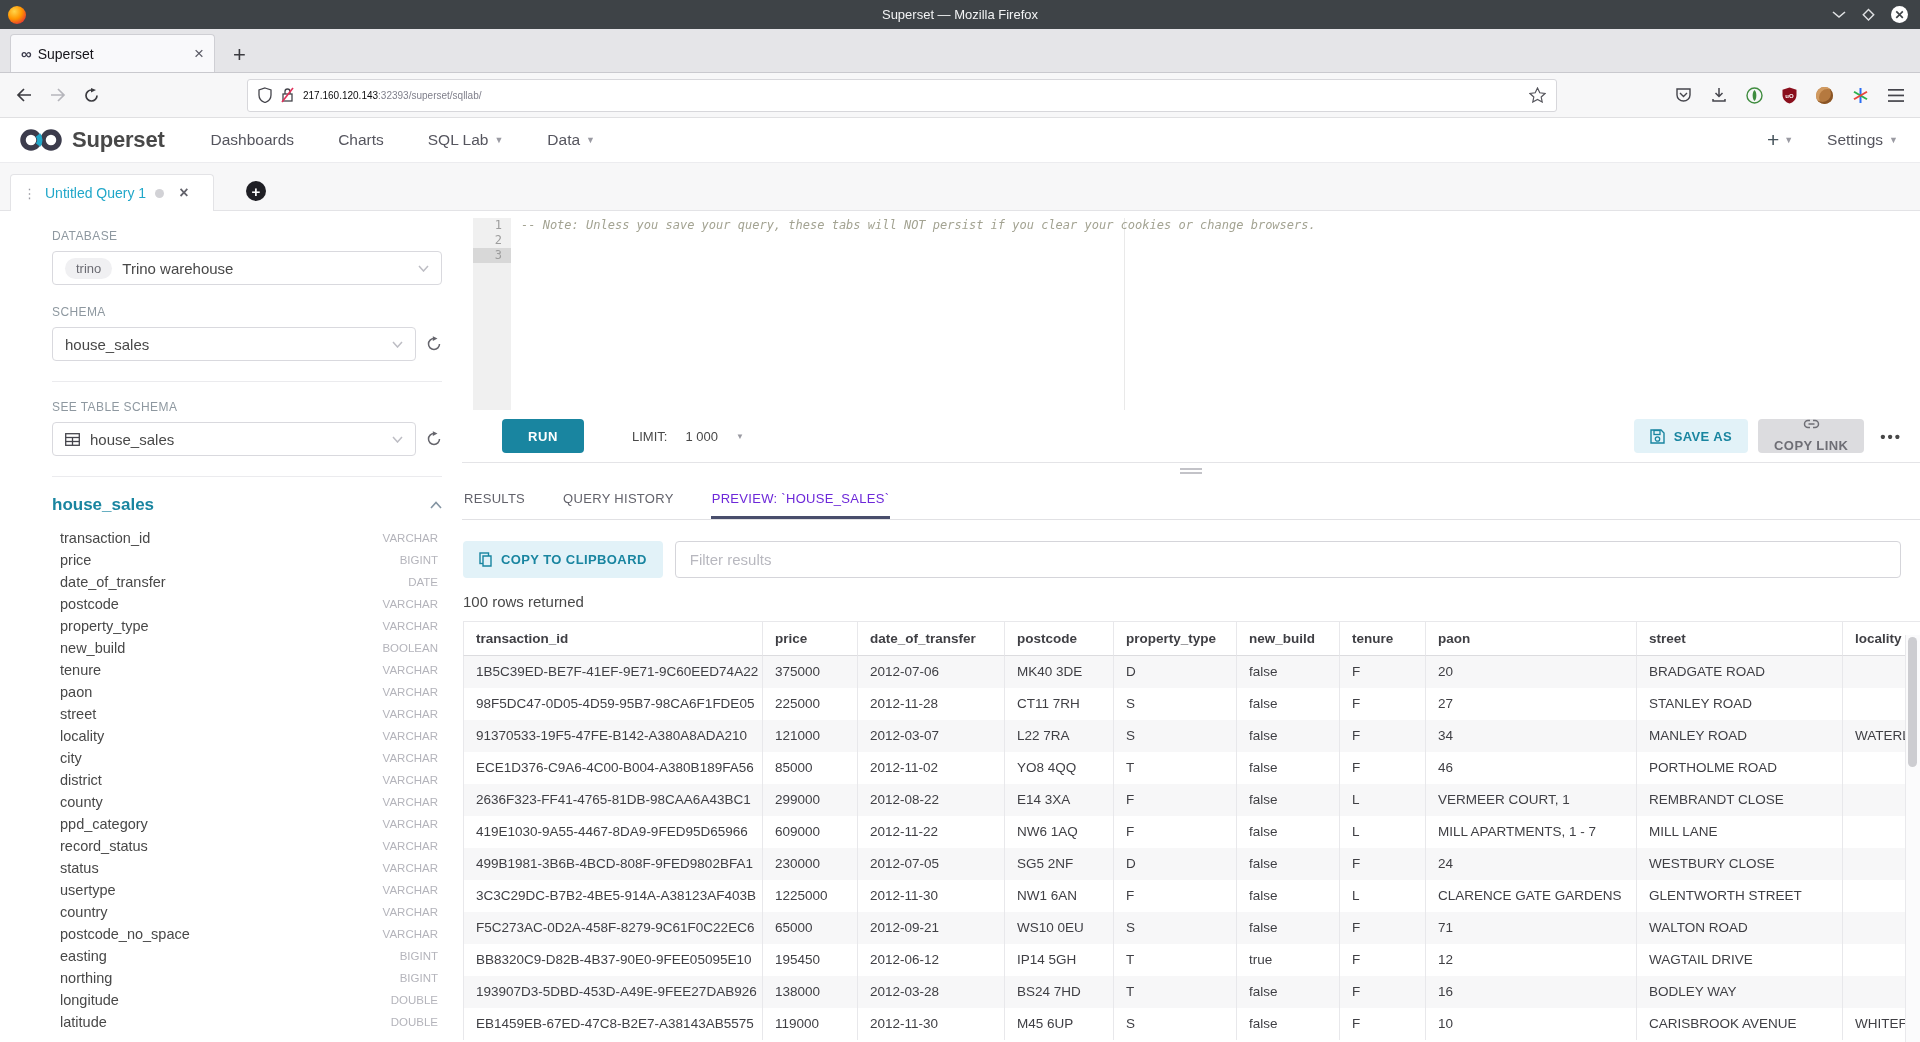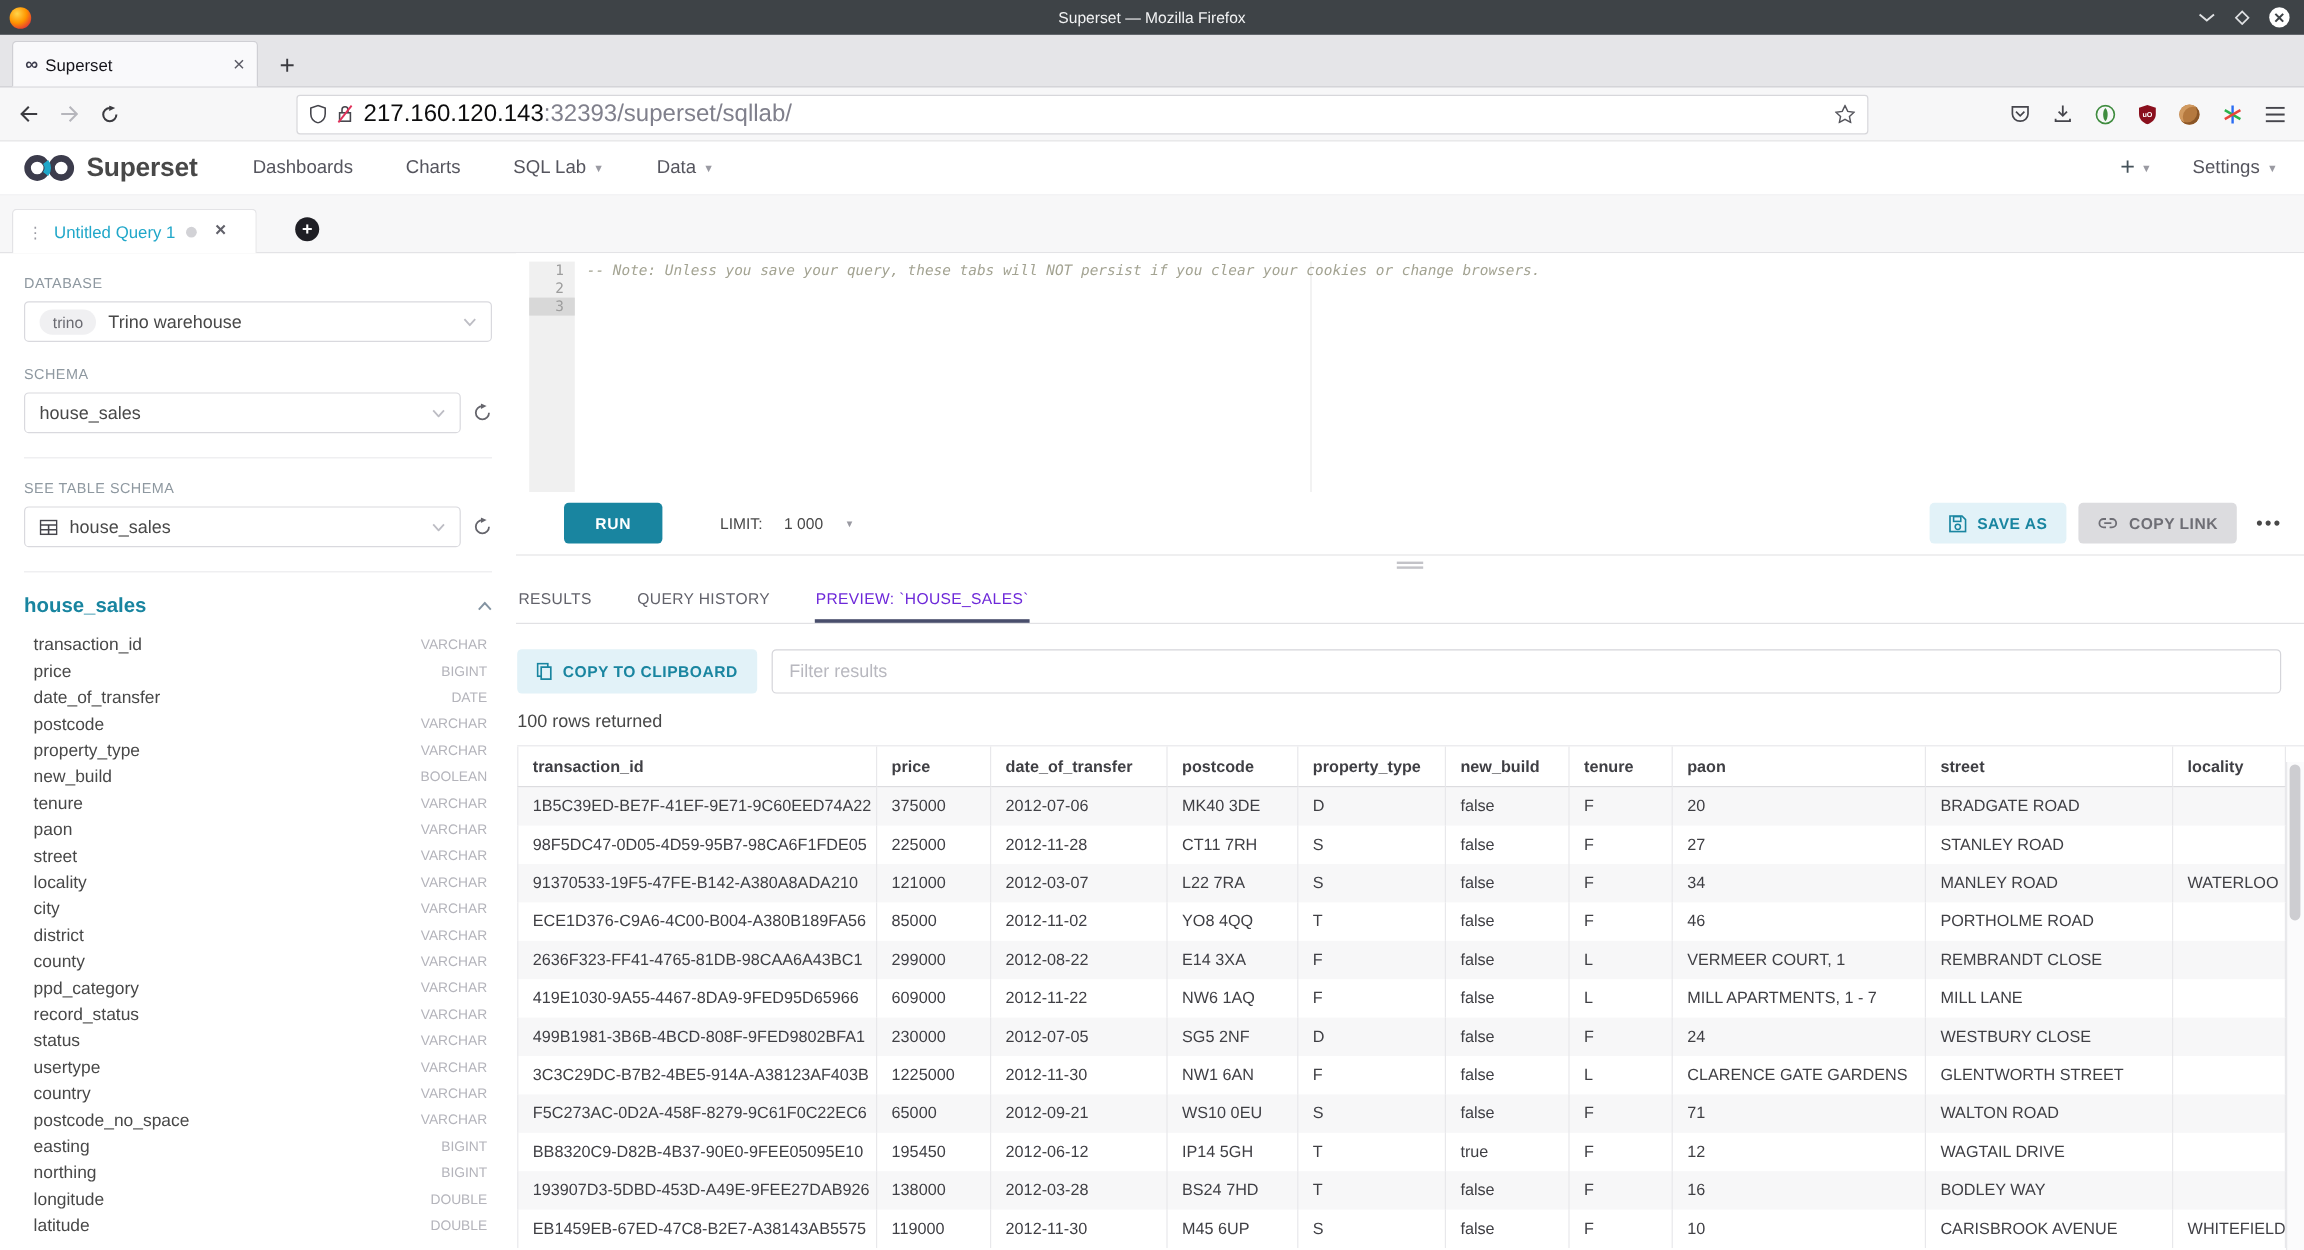--- a/index.html
+++ b/index.html
@@ -20,21 +20,21 @@
     border-radius:4px 4px 0 0; margin-left:10px; display:flex; align-items:center; padding:0 10px; gap:8px; }
   .ff-tab-title { font-size:14px; color:#15141a; flex:1; }
   .ff-tab-close { color:#5b5b66; font-size:17px; line-height:1; }
   .ff-newtab { font-size:22px; color:#3b3b40; margin:0 0 6px 18px; line-height:1; }
   .ss-glyph { font-weight:bold; font-size:15px; color:#3c3c4c; letter-spacing:-2px; }
 
   .urlrow { height:45px; background:#f7f7f8; border-bottom:1px solid #e0e0e2; display:flex; align-items:center; padding:0 10px; }
   .navbtns { display:flex; align-items:center; gap:18px; padding:0 8px 0 6px; }
   .urlfield { width:1310px; height:33px; margin-left:140px; background:#fff; border:1px solid #d7d7db; border-radius:3px;
     display:flex; align-items:center; padding:0 10px; gap:9px; }
-  .url-text { font-size:20px; flex:1; white-space:nowrap; }
+  .url-text { font-size:10px; flex:1; white-space:nowrap; }
   .url-host { color:#0c0c0d; }
   .url-rest { color:#80808c; }
   .toolbar-icons { display:flex; align-items:center; gap:19px; margin-left:auto; padding-right:6px; }
   .cookie { width:17px; height:17px; border-radius:50%; background:#b5793f;
     box-shadow:inset -2px -2px 0 #8a5526, inset 3px 2px 0 #d19a60; }
 
   
   .appnav { height:45px; background:#fff; border-bottom:1px solid #ececef; display:flex; align-items:center; padding:0 18px; }
   .brand { display:flex; align-items:center; gap:8px; }
   .brand-name { font-size:22px; font-weight:bold; color:#484848; letter-spacing:-0.2px; }
@@ -49,21 +49,21 @@
   .qtab { width:204px; height:37px; background:#fff; border:1px solid #e3e3e6; border-bottom:none; border-radius:4px 4px 0 0;
     margin-left:10px; margin-bottom:-1px; display:flex; align-items:center; padding:0 12px; gap:9px; z-index:2; }
   .qtab-grip { color:#9a9aa2; font-size:13px; }
   .qtab-title { color:#20a7c9; font-size:14px; }
   .qtab-dot { width:9px; height:9px; border-radius:50%; background:#d2d2d6; }
   .qtab-close { color:#62626b; font-size:16px; font-weight:bold; margin-left:6px; }
   .qtab-add { width:20px; height:20px; border-radius:50%; background:#1f1f25; color:#fff; font-size:15px; font-weight:bold;
     display:flex; align-items:center; justify-content:center; margin:0 0 9px 32px; line-height:1; }
 
   
-  .main { display:flex; height:831px; }
+  .main { display:flex; height:831px;padding-left:32px; }
   .sidebar { width:430px; padding:18px 20px 0 20px; background:#fff; flex:none; }
   .side-label { font-size:12px; color:#8e98a0; letter-spacing:0.4px; margin-bottom:8px; }
   .sel-row { display:flex; align-items:center; gap:10px; margin-bottom:20px; }
   .select { flex:1; height:34px; border:1px solid #d9d9de; border-radius:4px; background:#fff;
     display:flex; align-items:center; padding:0 12px; gap:10px; }
   .sel-value { font-size:15px; color:#484848; flex:1; white-space:nowrap; overflow:hidden; }
   .pill { background:#f0f0f2; border-radius:11px; padding:3px 11px; font-size:13px; color:#6b6b72; }
   .divider { border-top:1px solid #ebebee; margin:2px 0 18px 0; }
   .tbl-head { display:flex; align-items:center; margin:4px 0 12px 0; }
   .tbl-name { font-size:17px; font-weight:bold; color:#1985a0; flex:1; }
@@ -89,21 +89,21 @@
 
   .runbar { height:52px; display:flex; align-items:center; padding-left:40px; }
   .run-btn { width:82px; height:34px; background:#1985a0; color:#fff; border:none; border-radius:4px;
     font-size:13px; font-weight:bold; letter-spacing:0.6px; font-family:inherit; }
   .limit { margin-left:48px; display:flex; align-items:center; gap:18px; font-size:13px; color:#484848; }
   .limit .caret { font-size:8px; }
   .runbar-right { margin-left:auto; display:flex; align-items:center; gap:10px; padding-right:18px; }
   .btn { height:34px; border:none; border-radius:4px; font-size:13px; font-weight:bold; letter-spacing:0.4px;
     display:flex; align-items:center; gap:9px; padding:0 16px; font-family:inherit; }
   .btn-save { background:#e2f2f8; color:#1985a0; }
-  .btn-copylink { background:#dcdcdf; color:#6e6e75; }
+  .btn-copylink { background:#dcdcdf; color:#6e6e75;flex-direction:column; }
   .dots { font-size:15px; font-weight:bold; color:#484848; letter-spacing:2px; padding-left:6px; }
 
   .splitter { border-top:1px solid #e4e4e7; height:17px; position:relative; }
   .grip { position:absolute; left:50%; top:5px; width:22px; height:6px;
     border-top:2px solid #c3c3c8; border-bottom:2px solid #c3c3c8; transform:translateX(-50%); }
 
   .rtabs { display:flex; gap:36px; border-bottom:1px solid #e1e1e4; padding:6px 0 0 1px; }
   .rtab { font-size:13px; font-weight:normal; letter-spacing:0.3px; color:#62626b; padding:6px 1px 10px 1px;
     border-bottom:3px solid transparent; }
   .rtab.active { color:#6d28d9; border-bottom-color:#494e6c; }

